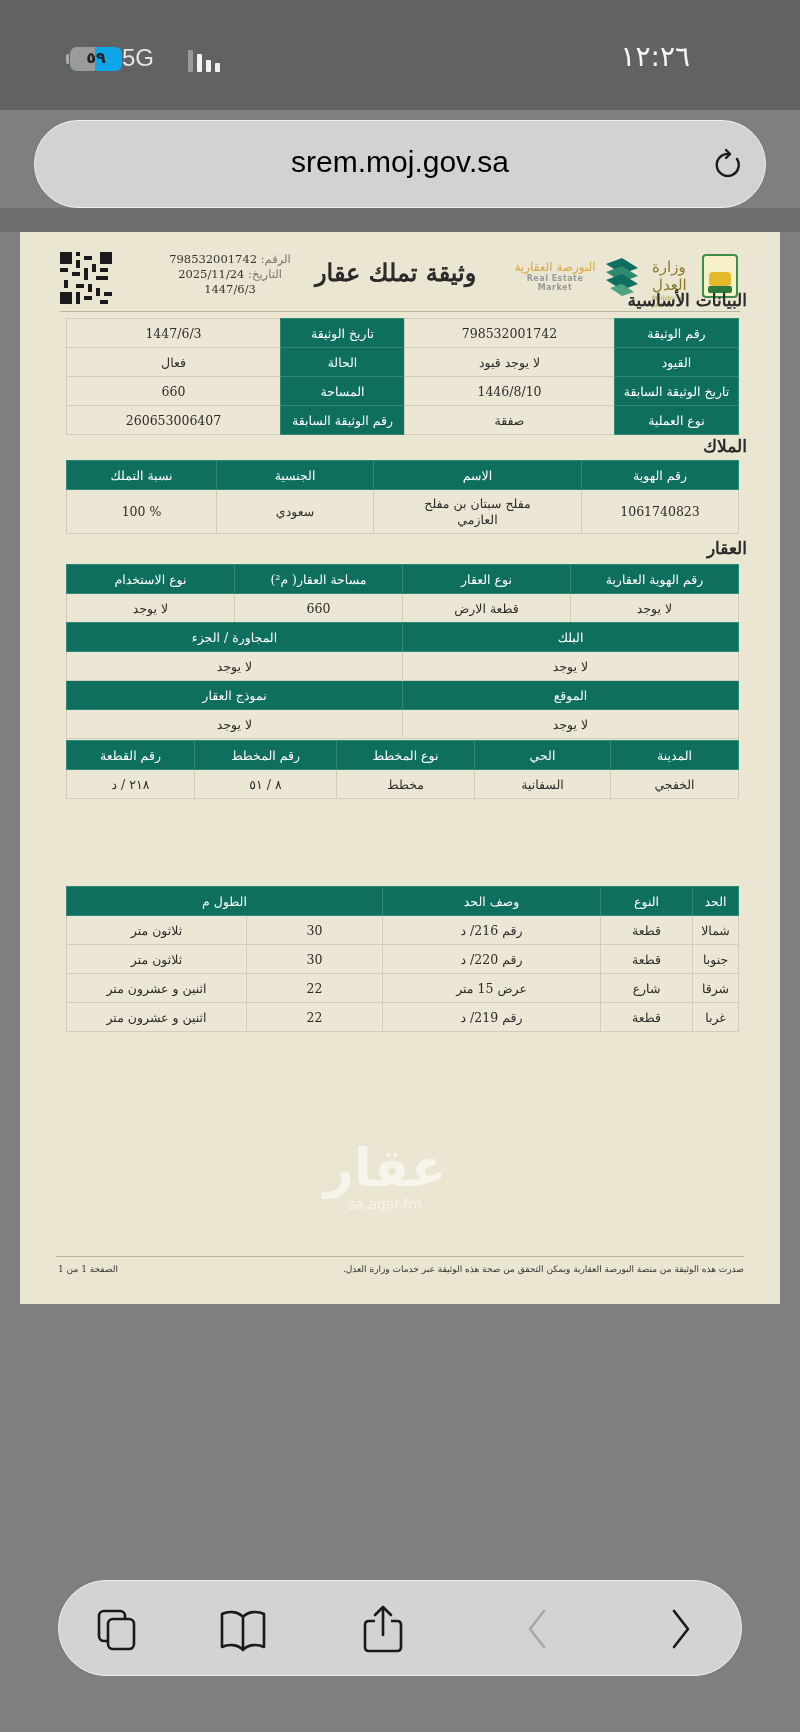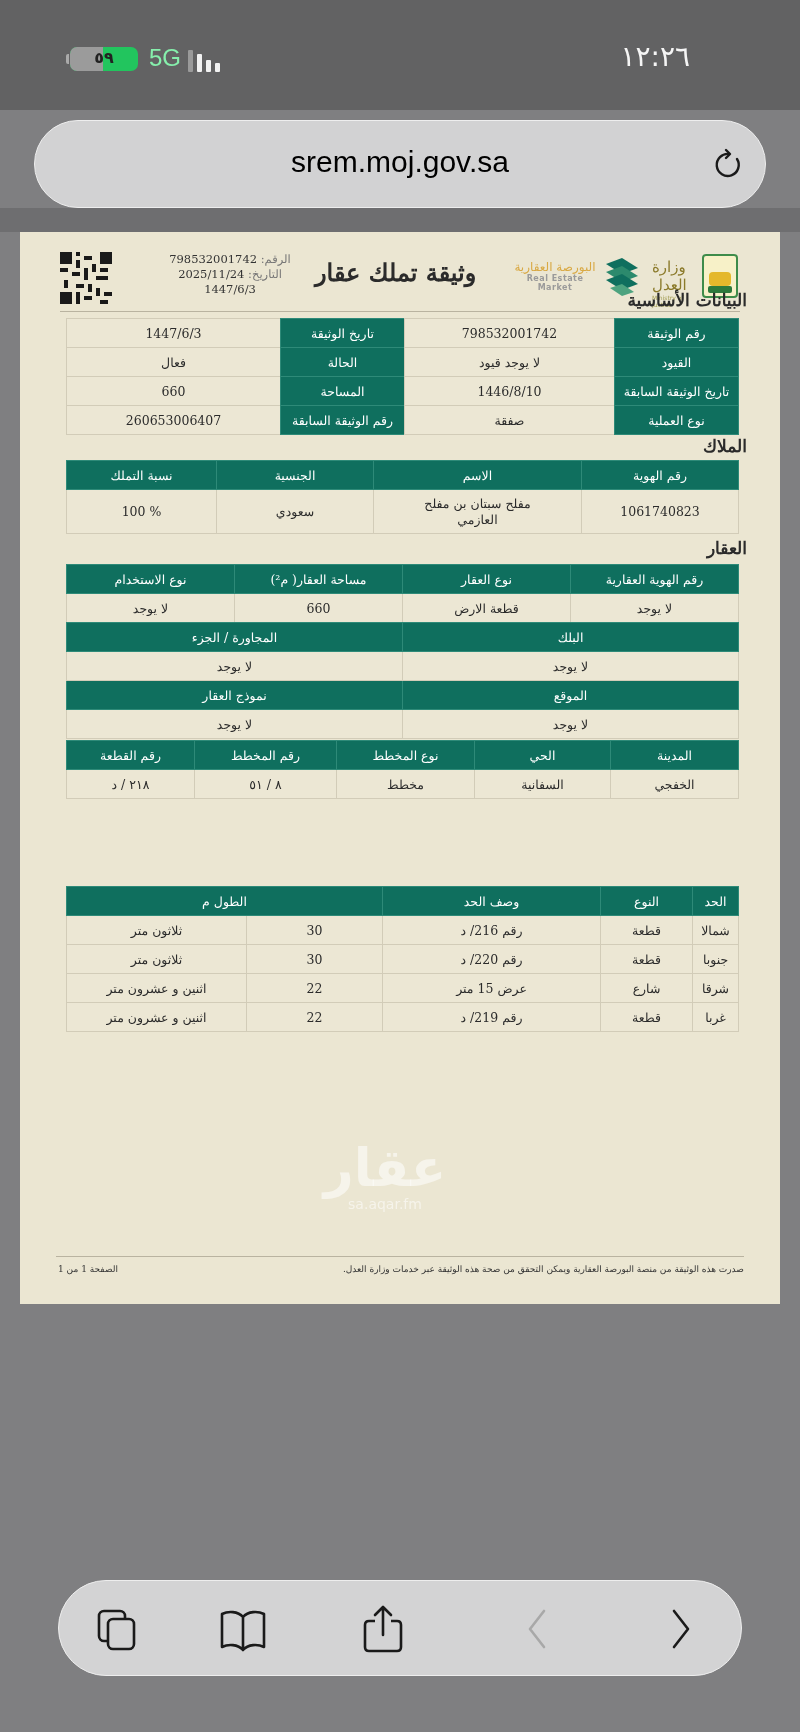--- a/index.html
+++ b/index.html
@@ -1,25 +1,25 @@
 <!DOCTYPE html>
 <html><head>
 <meta charset="utf-8">
 <style>
   * { box-sizing: border-box; margin: 0; padding: 0; }
   html, body { width: 800px; height: 1732px; overflow: hidden; }
   body { background: #7f7f81; font-family: "DejaVu Serif", serif; position: relative; }
 
   
   .status-bar { position: absolute; top: 0; left: 0; width: 800px; height: 110px; background: #626263; }
-  .battery { position: absolute; left: 70px; top: 47px; width: 68px; height: 24px; border-radius: 7px; background: #22c55e; overflow: hidden; }
+  .battery { position: absolute; left: 70px; top: 47px; width: 52px; height: 24px; border-radius: 7px; background: #0ea5e9; overflow: hidden; }
   .battery .fill { position: absolute; left: 0; top: 0; bottom: 0; width: 48%; background: #9b9b9b; }
   .battery span { position: absolute; left: 0; right: 0; top: 1px; text-align: center; font: bold 16px "DejaVu Sans", sans-serif; color: #222; }
   .battery-tip { position: absolute; left: 66px; top: 54px; width: 3px; height: 10px; background: #aaa; border-radius: 2px 0 0 2px; }
-  .net { position: absolute; left: 149px; top: 44px; font: 24px "Liberation Sans", sans-serif; color: #86efac; }
+  .net { position: absolute; left: 122px; top: 44px; font: 24px "Liberation Sans", sans-serif; color: #e5e5e5; }
   .signal { position: absolute; left: 188px; top: 48px; width: 40px; height: 24px; }
   .signal i { position: absolute; bottom: 0; width: 5px; background: #f2f2f2; border-radius: 1px; }
   .clock { position: absolute; right: 110px; top: 40px; font: 28px "DejaVu Sans", sans-serif; color: #f5f5f5; letter-spacing: 1px; }
 
   
   .urlbar { position: absolute; left: 34px; top: 120px; width: 732px; height: 88px; border-radius: 44px; background: #d2d2d3; border: 1px solid #eee; }
   .urlbar .url { position: absolute; left: 0; right: 0; top: 24px; text-align: center; font: 30px "Liberation Sans", sans-serif; color: #000000; }
   .urlbar .reload { position: absolute; right: 18px; top: 26px; width: 36px; height: 36px; }
 
   .gray-gap { position: absolute; left: 0; top: 208px; width: 800px; height: 24px; background: #6e6e70; }

